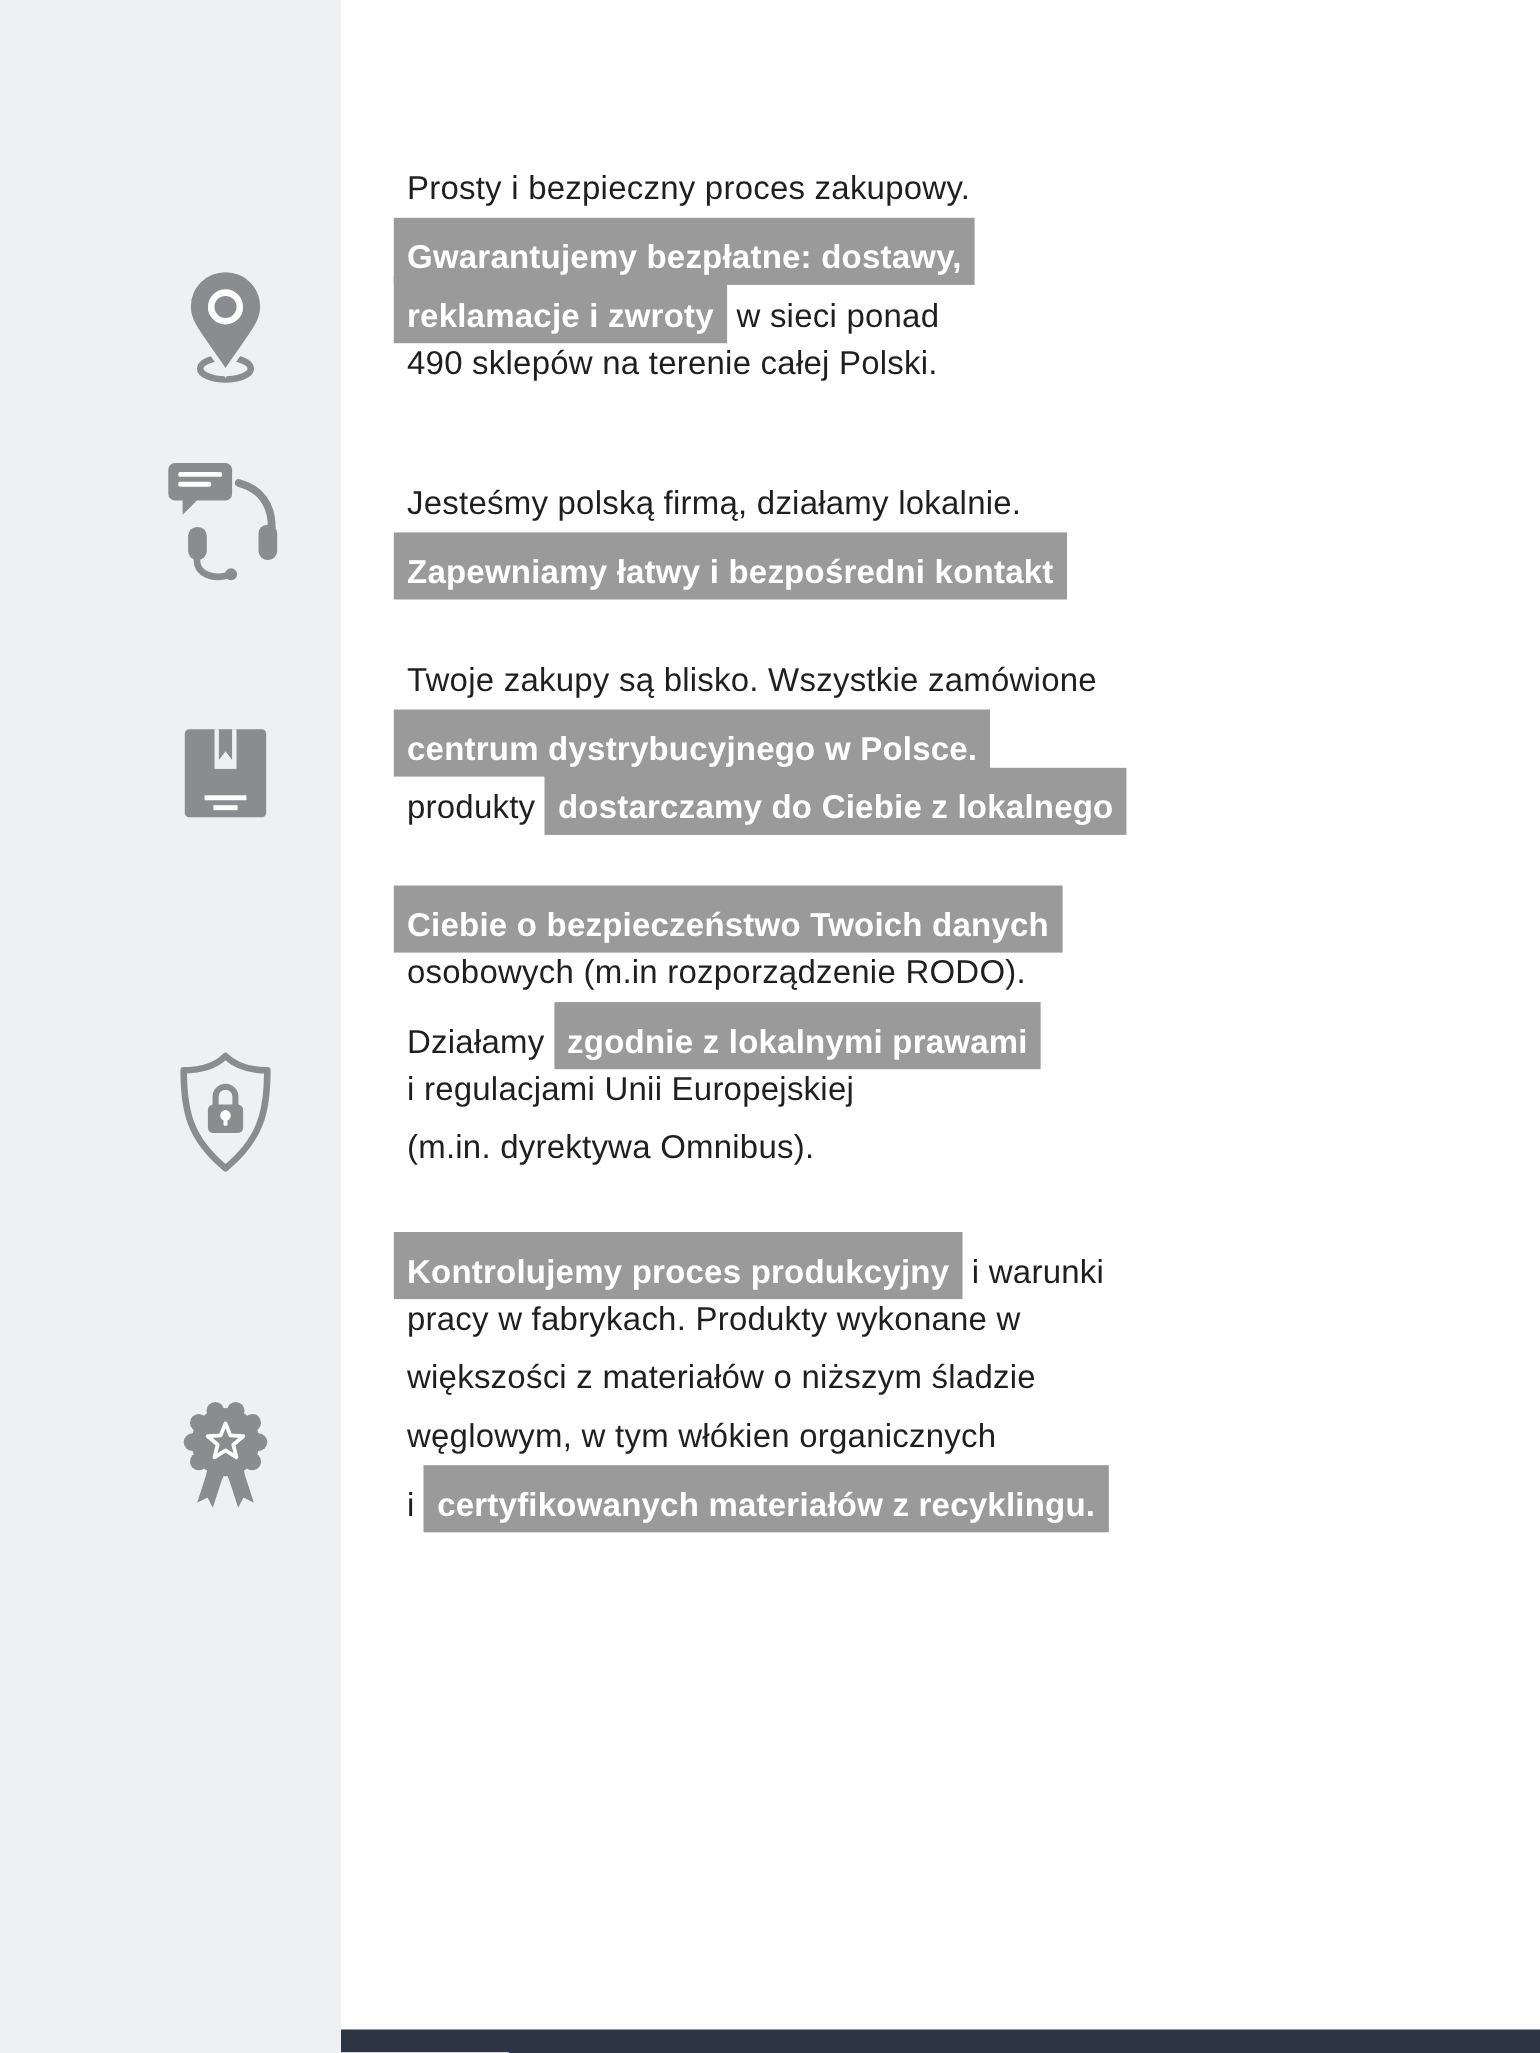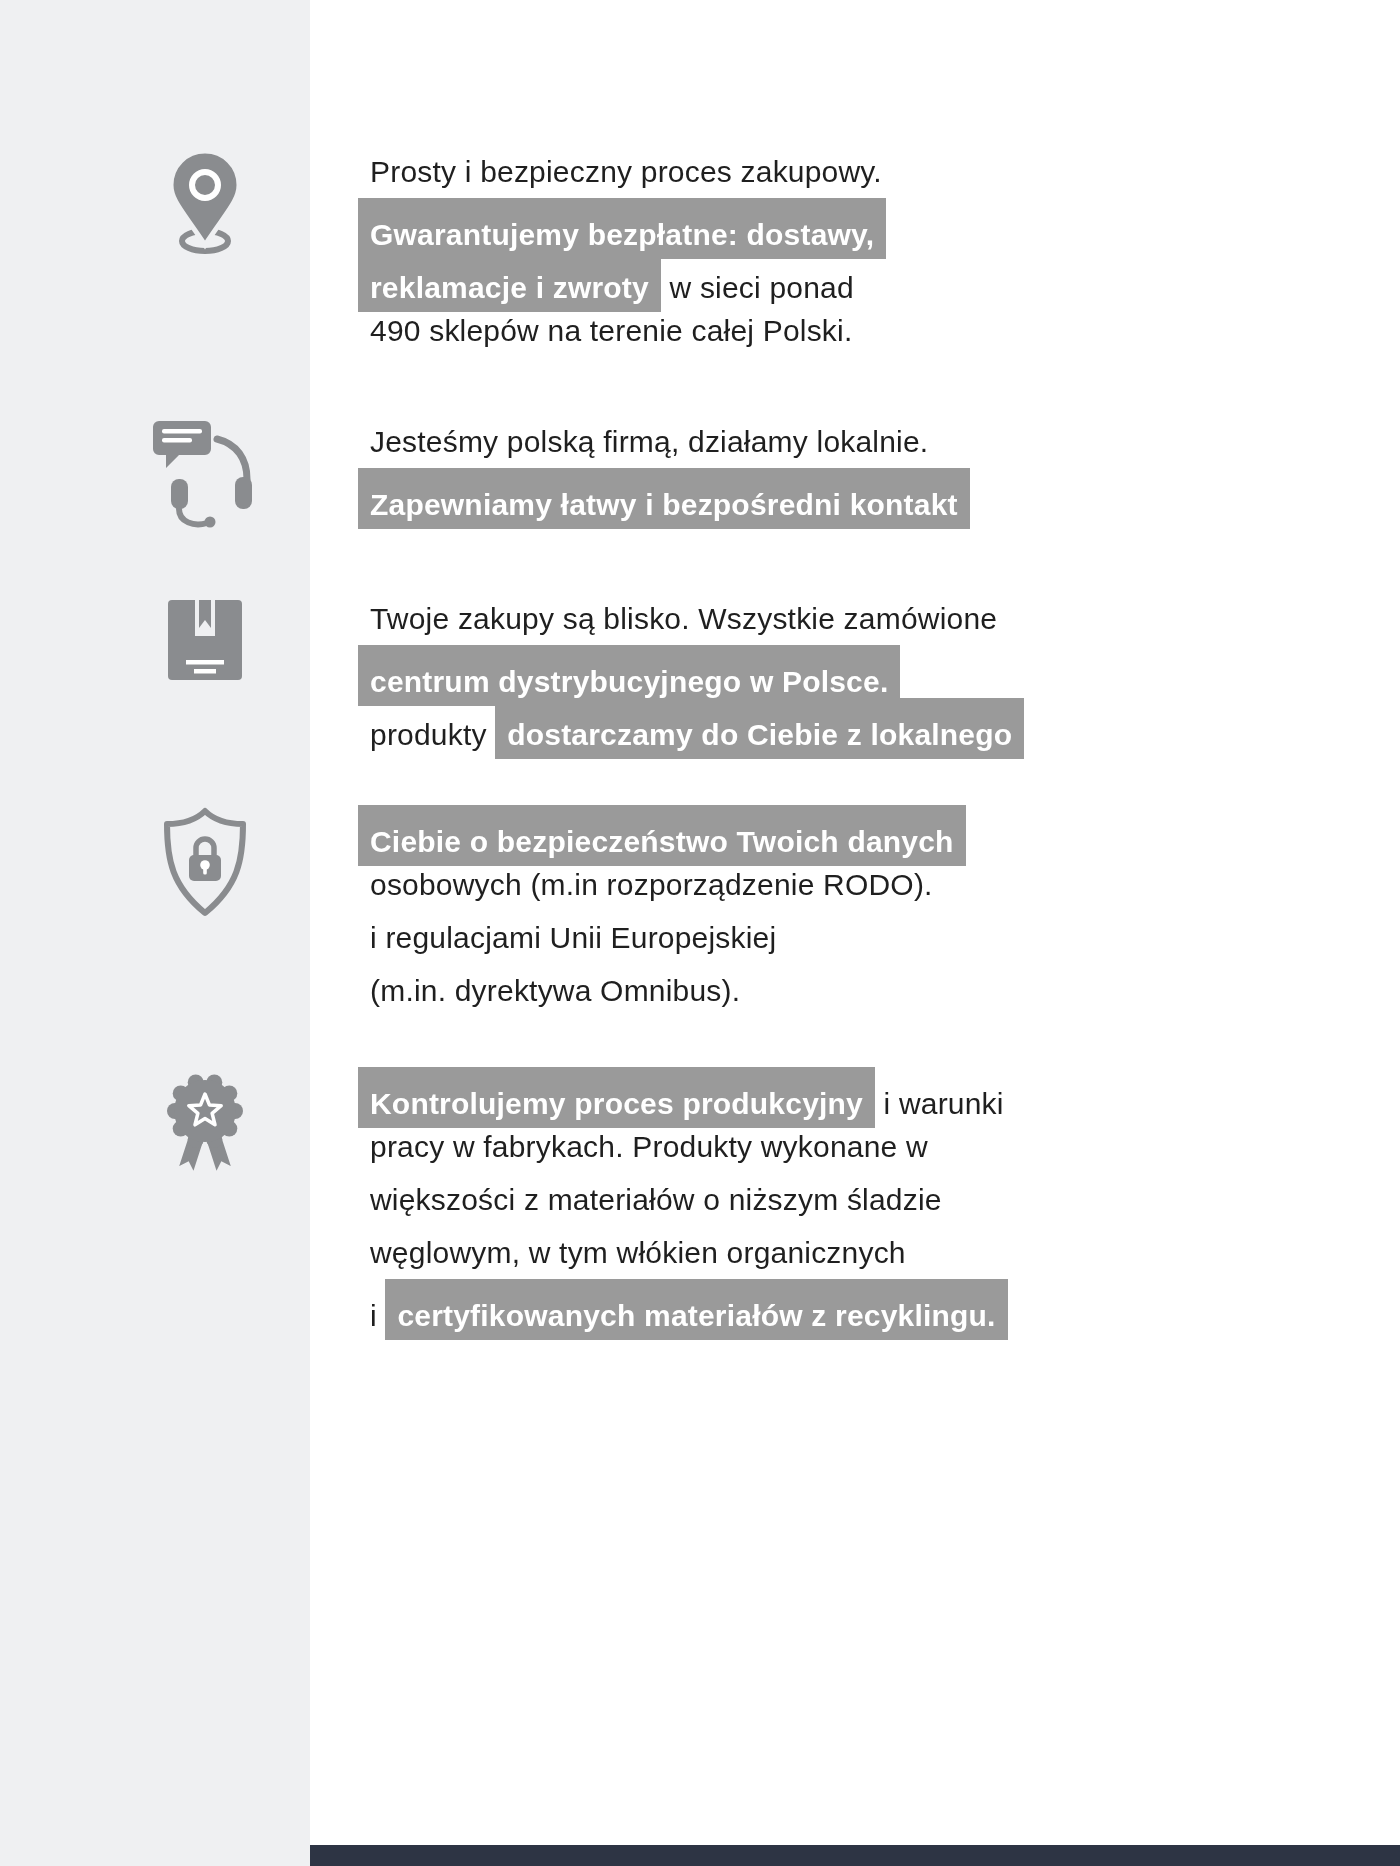--- a/index.html
+++ b/index.html
@@ -29,21 +29,21 @@
     position:absolute;left:310px;right:0;bottom:0;
     height:21px;
     background:var(--bar);
   }
   .content{
     position:relative;
     padding-top:145px;
   }
   .feature{
     display:flex;
-    align-items:flex-start;
+    align-items:flex-end;
   }
   .feature.gap-a{margin-bottom:58px;}
   .feature.gap-b{margin-bottom:55px;}
   .feature.gap-c{margin-bottom:54px;}
   .feature.gap-d{margin-bottom:50px;}
   .icon-cell{
     width:210px;
     padding-left:100px;
     flex:0 0 auto;
     display:flex;
@@ -135,20 +135,21 @@
             <path d="M48 6 C39 15 25 19 10 19 c0 36 5 62 38 89 33-27 38-53 38-89 C71 19 57 15 48 6 z" fill="none" stroke="#8a8c8f" stroke-width="6" stroke-linejoin="round"></path>
             <path d="M39 52 v-9 a9 9 0 0 1 18 0 v9" fill="none" stroke="#8a8c8f" stroke-width="5.5"></path>
             <rect x="32" y="50" width="32" height="26" rx="5" fill="#8a8c8f"></rect>
             <circle cx="48" cy="60" r="4.8" fill="#ffffff"></circle>
             <rect x="46.2" y="61.5" width="3.6" height="8" rx="1.5" fill="#ffffff"></rect>
           </svg>
         </div>
         <div class="text-cell">
           <div class="line"><span class="seg hl">Ciebie o bezpieczeństwo Twoich danych</span></div>
           <div class="line"><span class="seg">osobowych (m.in rozporządzenie RODO).</span></div>
+          <div class="line"><span class="seg">Działamy </span><span class="seg hl">zgodnie z lokalnymi prawami</span></div>
           <div class="line"><span class="seg">i regulacjami Unii Europejskiej</span></div>
           <div class="line"><span class="seg">(m.in. dyrektywa Omnibus).</span></div>
         </div>
       </section>
       <section class="feature ">
         <div class="icon-cell">
           <svg width="104" height="118" viewBox="0 0 104 118">
             <g transform="rotate(18 52 44)">
               <path d="M43 70 h18 v38 l-9 -9 -9 9 z" fill="#8a8c8f" stroke="#eff0f2" stroke-width="3"></path>
             </g>

